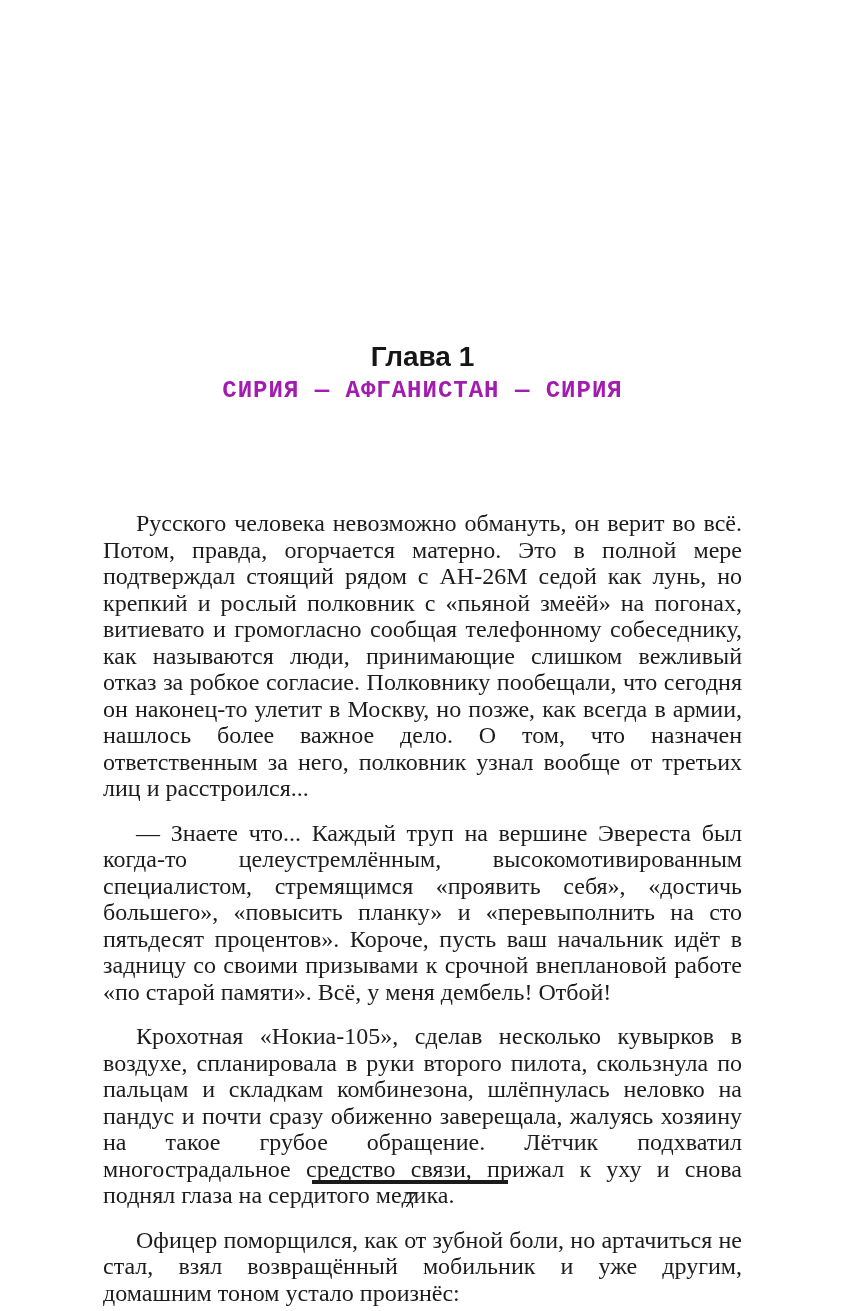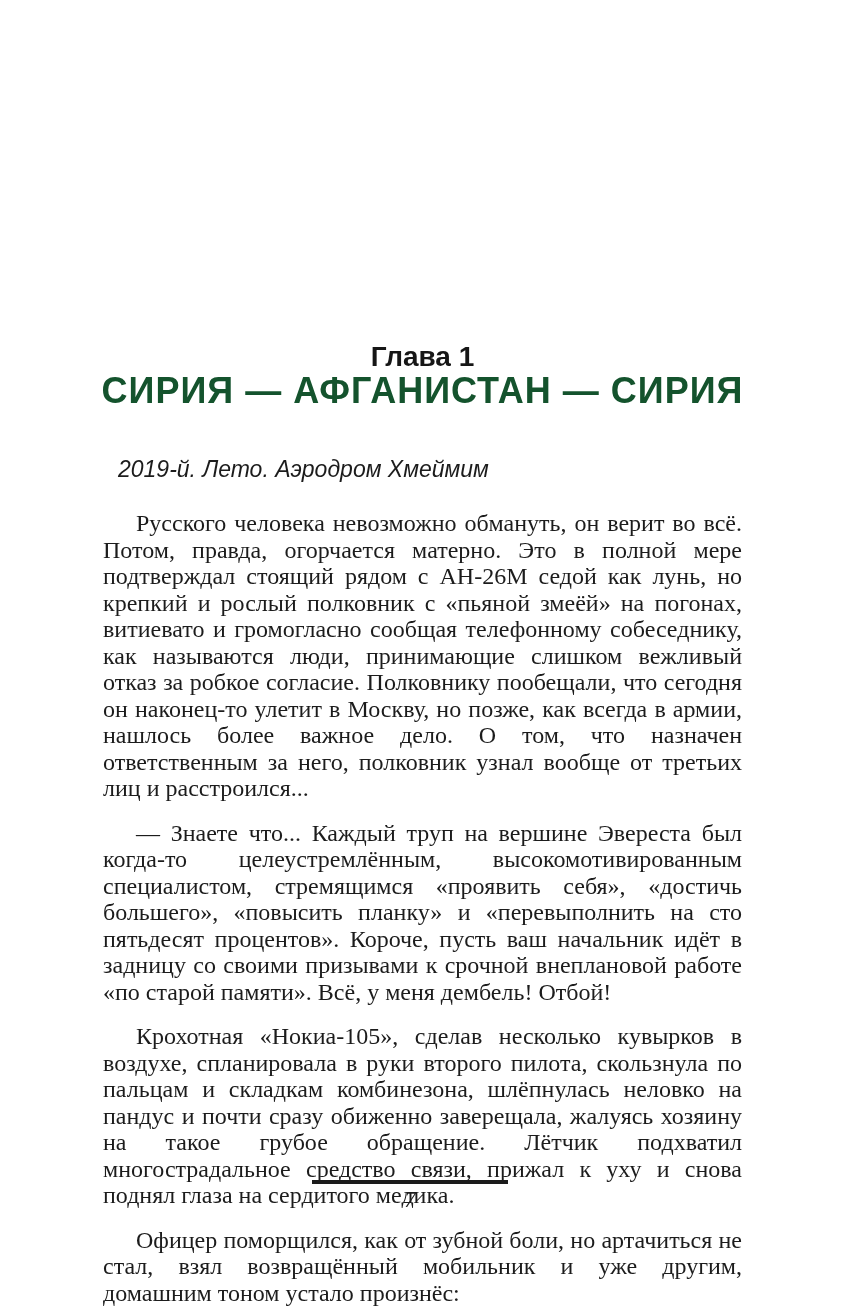--- a/index.html
+++ b/index.html
@@ -29,26 +29,26 @@
     line-height: 34px;
     color: #161616;
   }
   .chapter-title {
     position: absolute;
     top: 374px;
     left: 85px;
     width: 675px;
     margin: 0;
     text-align: center;
-    font-family: Liberation Sans, sans-serif;
+    font-family: Liberation Mono, monospace;
     font-weight: bold;
-    font-size: 36px;
+    font-size: 24px;
     line-height: 34px;
     letter-spacing: 1px;
-    color: #14532d;
+    color: #a21caf;
     white-space: nowrap;
   }
   .dateline {
     position: absolute;
     top: 455px;
     left: 118px;
     margin: 0;
     font-family: "Liberation Sans", sans-serif;
     font-style: italic;
     font-size: 23px;
@@ -95,21 +95,20 @@
 </style>
 </head>
 <body>
 
 <div class="page">
 
   <h2 class="chapter-label">Глава 1</h2>
 
   <h1 class="chapter-title">СИРИЯ — АФГАНИСТАН — СИРИЯ</h1>
 
-  <p class="dateline">2019-й. Лето. Аэродром Хмеймим</p>
 
   <div class="body-text">
     <p>Русского человека невозможно обмануть, он верит во всё. Потом, правда, огорчается матерно. Это в полной мере подтверждал стоящий рядом с АН-26М седой как лунь, но крепкий и рослый полковник с «пьяной змеёй» на погонах, витиевато и громогласно сообщая телефонному собеседнику, как называются люди, принимающие слишком вежливый отказ за робкое согласие. Полковнику пообещали, что сегодня он наконец-то улетит в Москву, но позже, как всегда в армии, нашлось более важное дело. О том, что назначен ответственным за него, полковник узнал вообще от третьих лиц и расстроился...</p>
     <p>— Знаете что... Каждый труп на вершине Эвереста был когда-то целеустремлённым, высокомотивированным специалистом, стремящимся «проявить себя», «достичь большего», «повысить планку» и «перевыполнить на сто пятьдесят процентов». Короче, пусть ваш начальник идёт в задницу со своими призывами к срочной внеплановой работе «по старой памяти». Всё, у меня дембель! Отбой!</p>
     <p>Крохотная «Нокиа-105», сделав несколько кувырков в воздухе, спланировала в руки второго пилота, скользнула по пальцам и складкам комбинезона, шлёпнулась неловко на пандус и почти сразу обиженно заверещала, жалуясь хозяину на такое грубое обращение. Лётчик подхватил многострадальное средство связи, прижал к уху и снова поднял глаза на сердитого медика.</p>
     <p>Офицер поморщился, как от зубной боли, но артачиться не стал, взял возвращённый мобильник и уже другим, домашним тоном устало произнёс:</p>
     <p>— Товарищ полковник, вас Ежов! Срочно.</p>
   </div>
 
   <div class="footer-rule"></div>

